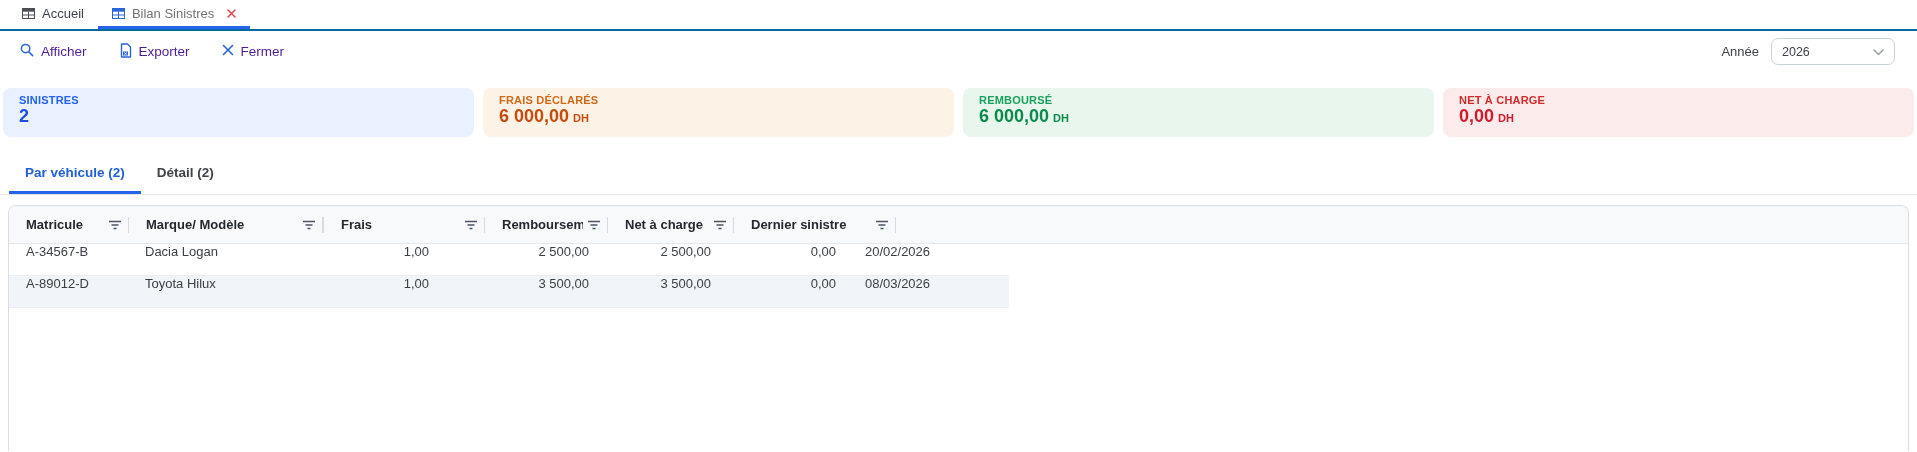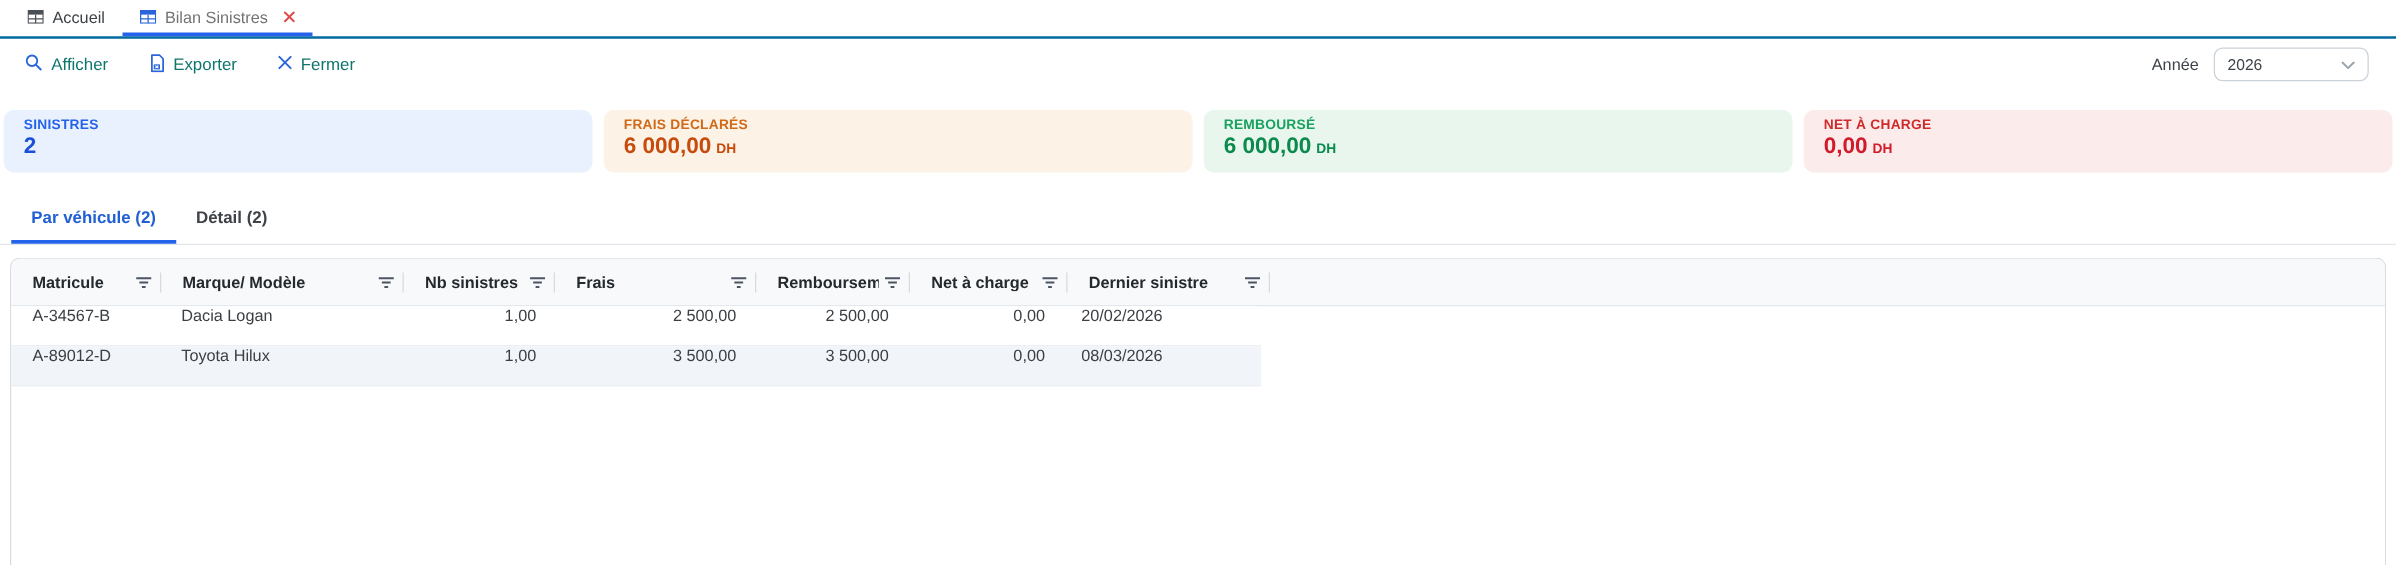--- a/index.html
+++ b/index.html
@@ -12,21 +12,21 @@
   .wtab { display:flex; align-items:center; gap:7px; padding:0 14px;
           font-size:13px; color:#3e4247; cursor:pointer;
           border-bottom:3px solid transparent; }
   .wtab .ticon { display:flex; color:#4a4f55; }
   .wtab.active { color:#737373; border-bottom-color:#2563eb; }
   .wtab.active .ticon { color:#2a65d9; }
   .wtab .closex { display:flex; margin-left:6px; }
 
   
   .toolbar { height:41px; display:flex; align-items:center; padding:0 22px 0 20px; }
-  .tbtn { display:flex; align-items:center; gap:7px; color:#0f766e;
+  .tbtn { display:flex; align-items:center; gap:7px; color:#4c1d95;
           font-size:13.5px; margin-right:32px; cursor:pointer; background:none; border:none;
           font-family:inherit; }
   .tspacer { flex:1; }
   .yearlbl { font-size:13px; color:#3d4349; margin-right:12px; }
   .yearselect { width:124px; height:27px; border:1px solid #ccd2d9; border-radius:7px;
                 background:#fff; display:flex; align-items:center; justify-content:space-between;
                 padding:0 10px; font-size:12.5px; color:#3d4349; cursor:pointer; }
 
   
   .cards { display:flex; gap:9px; padding:16px 3px 0 3px; }
@@ -178,30 +178,20 @@
       <span class="hlabel">Marque/ Modèle</span>
       <span class="ficon">
           <svg width="14" height="12" viewBox="0 0 14 12">
             <line x1="1" y1="2.5" x2="13" y2="2.5" stroke="#4b5563" stroke-width="1.6"></line>
             <line x1="3.5" y1="6" x2="10.5" y2="6" stroke="#4b5563" stroke-width="1.6"></line>
             <line x1="5.5" y1="9.5" x2="8.5" y2="9.5" stroke="#4b5563" stroke-width="1.6"></line>
           </svg>
         </span>
     </div>
     <div class="hsep"></div>
-    <div class="th c2">
-      <span class="hlabel">Nb sinistres</span>
-      <span class="ficon">
-          <svg width="14" height="12" viewBox="0 0 14 12">
-            <line x1="1" y1="2.5" x2="13" y2="2.5" stroke="#4b5563" stroke-width="1.6"></line>
-            <line x1="3.5" y1="6" x2="10.5" y2="6" stroke="#4b5563" stroke-width="1.6"></line>
-            <line x1="5.5" y1="9.5" x2="8.5" y2="9.5" stroke="#4b5563" stroke-width="1.6"></line>
-          </svg>
-        </span>
-    </div>
     <div class="hsep"></div>
     <div class="th c3">
       <span class="hlabel">Frais</span>
       <span class="ficon">
           <svg width="14" height="12" viewBox="0 0 14 12">
             <line x1="1" y1="2.5" x2="13" y2="2.5" stroke="#4b5563" stroke-width="1.6"></line>
             <line x1="3.5" y1="6" x2="10.5" y2="6" stroke="#4b5563" stroke-width="1.6"></line>
             <line x1="5.5" y1="9.5" x2="8.5" y2="9.5" stroke="#4b5563" stroke-width="1.6"></line>
           </svg>
         </span>

